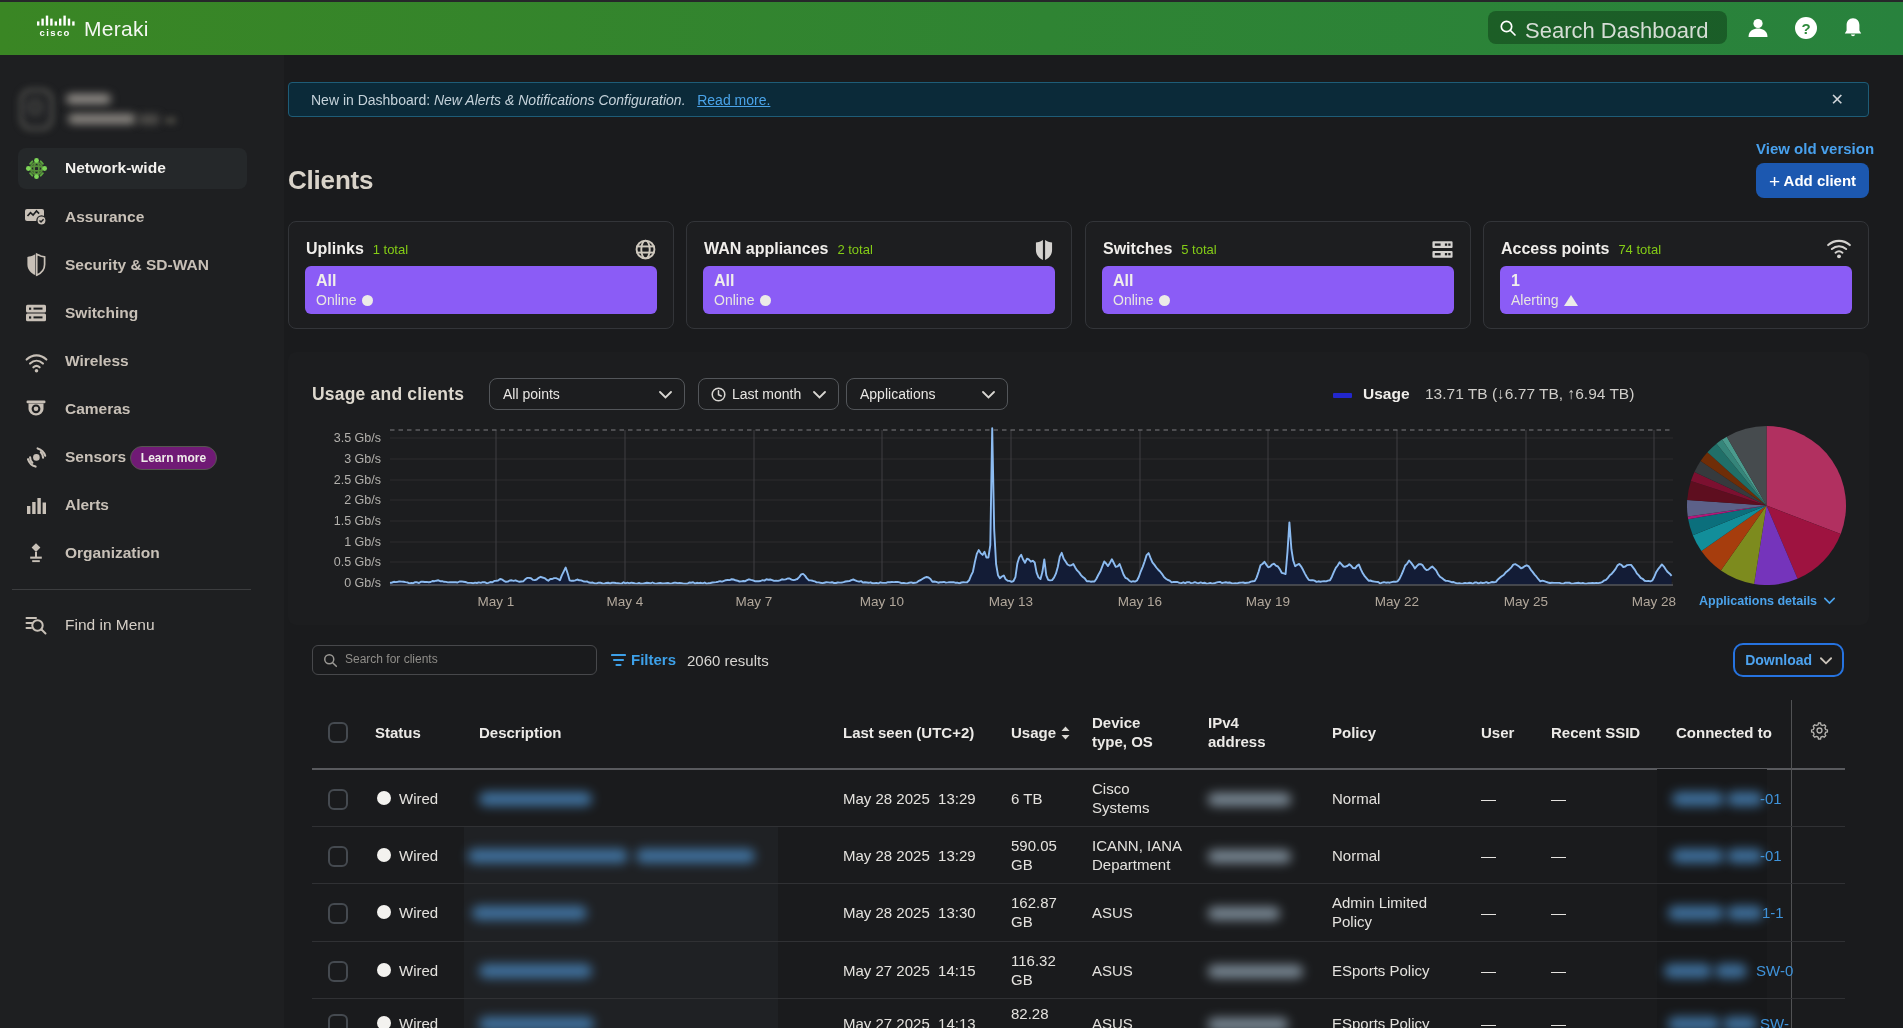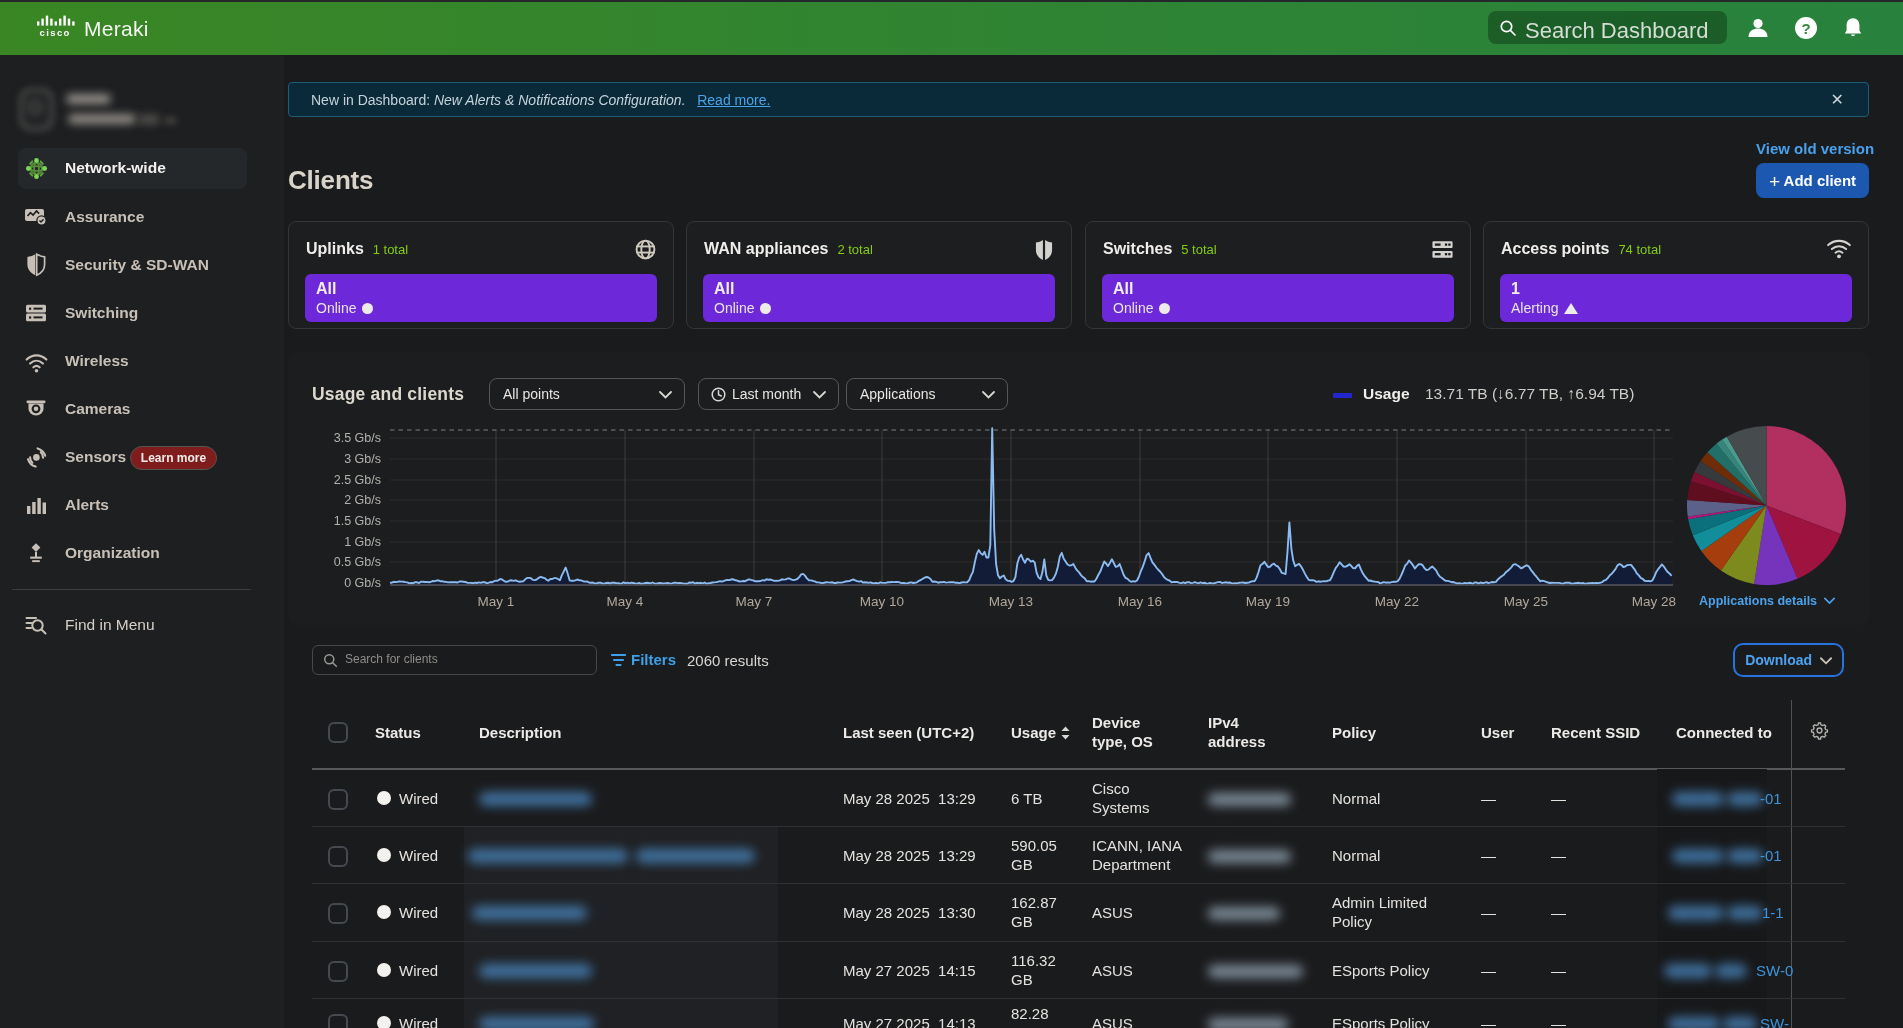--- a/index.html
+++ b/index.html
@@ -16,37 +16,37 @@
   #hsearch .ph { position:absolute; left:37px; top:7px; font-size:22px; color:#d5ddd5; }
   .hicon { position:absolute; top:16px; }
   
   #sidebar { position:absolute; left:0; top:55px; width:284px; height:973px; background:#1e1f21; }
   .navitem { position:absolute; left:65px; font-size:15.5px; color:#c8c0b7; font-weight:700; }
   .navicon { position:absolute; left:24px; }
   #nw-active { position:absolute; left:18px; top:148px; width:229px; height:41px;
     background:#25282a; border-radius:8px; }
   .pill { position:absolute; left:130px; top:446px; width:87px; height:24px; border:1px solid #55554f;
     border-radius:13px; color:#efece9; font-size:12px; font-weight:700; text-align:center; line-height:22px;
-    background:#7f1d1d; }
+    background:#701a75; }
   #sdivider { position:absolute; left:12px; top:589px; width:239px; height:1px; background:#3c3d3f; }
   
   #banner { position:absolute; left:288px; top:82px; width:1581px; height:35px;
     background:#0b2a39; border:1px solid #1e5c77; border-radius:4px; color:#c5d2da; font-size:14px; }
   #banner .t { position:absolute; left:22px; top:9px; }
   #banner .x { position:absolute; right:24px; top:7px; color:#cfd4d8; font-size:16px; }
   h1 { position:absolute; left:288px; top:165px; font-size:26px; color:#d9d3c9; letter-spacing:-0.2px; }
   #voldv { position:absolute; left:1756px; top:140px; font-size:15px; font-weight:700; color:#48a1ee; }
   #addclient { position:absolute; left:1756px; top:163px; width:113px; height:35px; background:#1c58b0;
     border-radius:8px; color:#fff; font-size:15px; font-weight:700; text-align:center; line-height:35px; }
   
   .card { position:absolute; top:221px; height:108px; width:386px; background:#1d1e20;
     border:1px solid #333539; border-radius:8px; }
   .card .ttl { position:absolute; left:17px; top:18px; font-size:16px; font-weight:700; color:#f0eeeb; }
   .card .tot { font-size:13px; font-weight:400; color:#84cc16; }
-  .card .panel { position:absolute; left:16px; top:52px; width:352px; height:48px; background:#6d28d9; border-radius:6px; }
+  .card .panel { position:absolute; left:16px; top:44px; width:352px; height:48px; background:#8b5cf6; border-radius:6px; }
   .card .all { position:absolute; left:11px; top:6px; font-size:16px; font-weight:700; color:#f0eeeb; }
   .card .sub { position:absolute; left:11px; top:26px; font-size:14px; font-weight:400; color:#e8e6e2; }
   .card .cicon { position:absolute; right:16px; top:16px; }
   .pdot { display:inline-block; width:11px; height:11px; border-radius:50%; background:#ecebe8; vertical-align:-1px; margin-left:2px; }
   .ptri { display:inline-block; width:0; height:0; border-left:7px solid transparent; border-right:7px solid transparent; border-bottom:11px solid #ecebe8; vertical-align:-1px; margin-left:2px; }
   
   #usagecard { position:absolute; left:288px; top:352px; width:1581px; height:273px;
     background:#1c1d1f; border-radius:8px; }
   .dd { position:absolute; top:378px; height:32px; border:1px solid #53565a; border-radius:8px;
     color:#e8e6e3; font-size:14px; }

